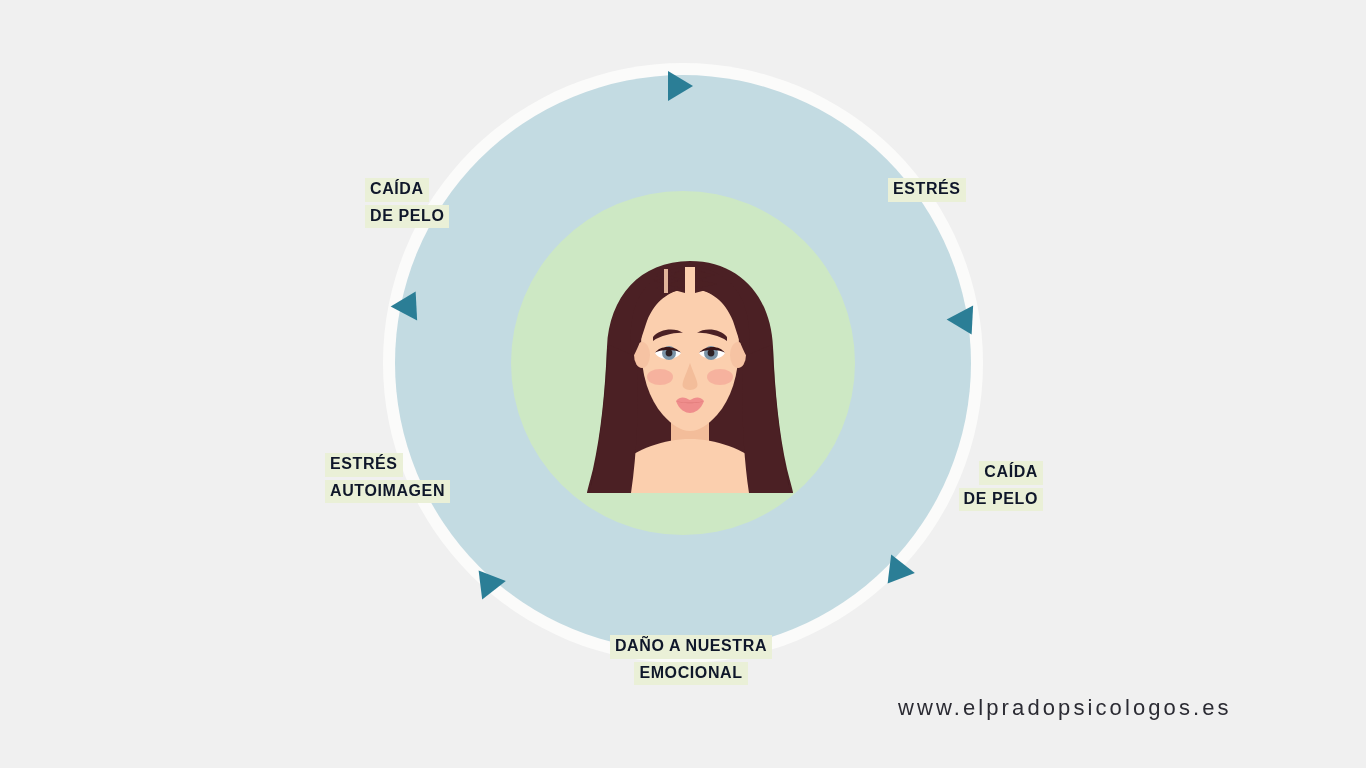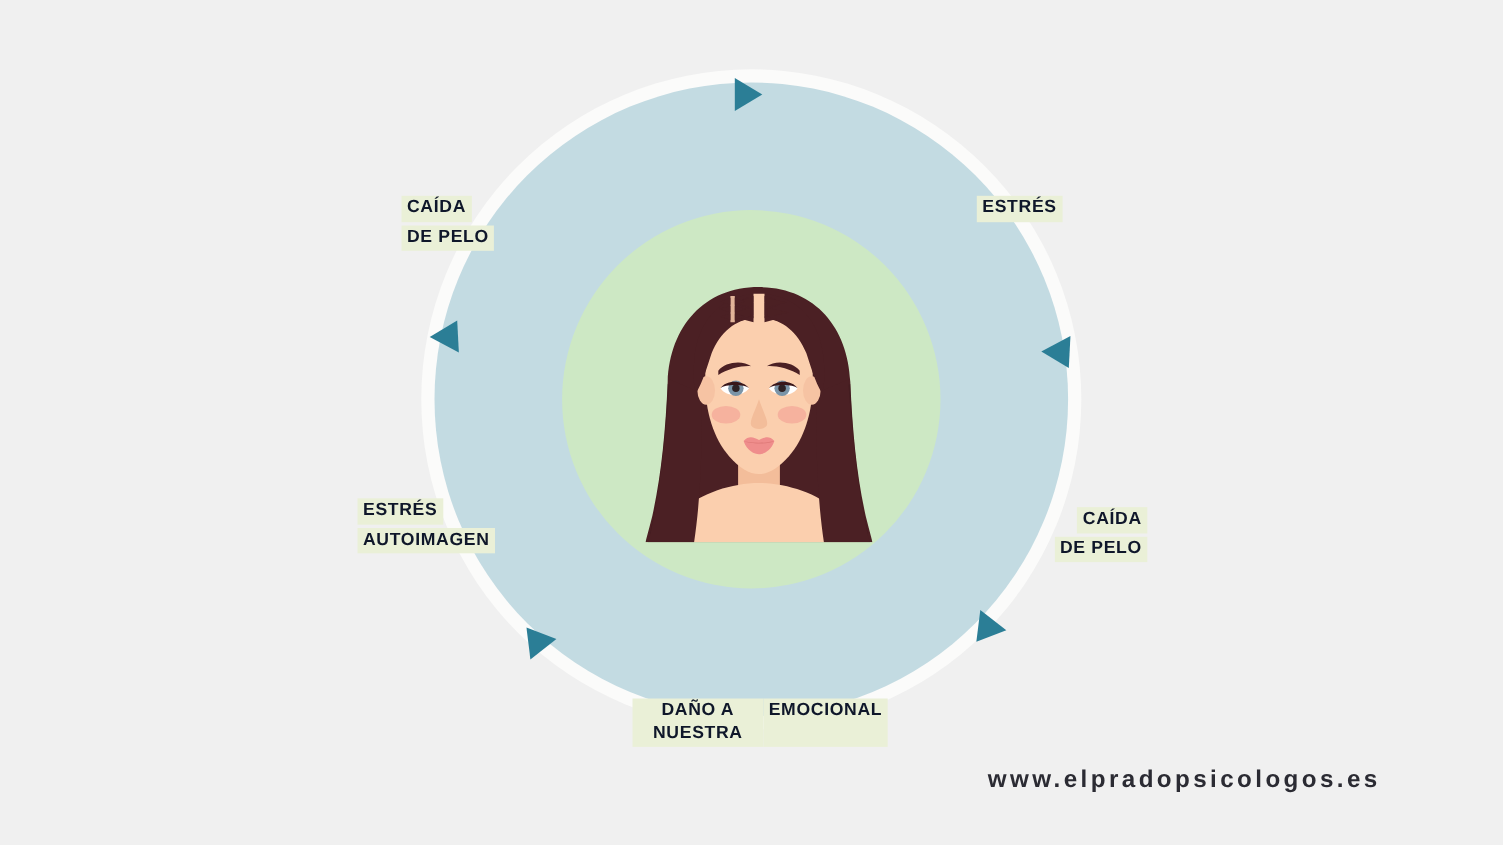--- a/index.html
+++ b/index.html
@@ -89,21 +89,21 @@
     margin-bottom: 3px;
   }
 
   .lbl-estres-top { left: 888px; top: 158px; text-align: left; }
   .lbl-caida-right { left: 933px; top: 441px; text-align: right; width: 110px; }
   .lbl-dano { left: 575px; top: 615px; text-align: center; width: 232px; }
   .lbl-estres-emoc { left: 325px; top: 433px; text-align: left; width: 170px; }
   .lbl-caida-top { left: 365px; top: 158px; text-align: left; width: 120px; }
 
   .lbl-caida-right .lines { display: flex; flex-direction: column; align-items: flex-end; }
-  .lbl-dano .lines { display: flex; flex-direction: row; }
+  .lbl-dano .lines { display: flex; flex-direction: column; align-items: center; }
   .lbl-estres-emoc .lines { display: flex; flex-direction: column; align-items: flex-start; }
   .lbl-caida-top .lines { display: flex; flex-direction: column; align-items: flex-start; }
   .lbl-estres-top .lines { display: flex; flex-direction: column; align-items: flex-start; }
 
   
   #portrait {
     position: absolute;
     left: 565px;
     top: 253px;
     width: 250px;
@@ -112,21 +112,21 @@
 
   
   #site-url {
     position: absolute;
     left: 898px;
     top: 695px;
     font-size: 22px;
     letter-spacing: 3.1px;
     color: #2b2b33;
     font-family: "Liberation Sans", sans-serif;
-    font-weight: 700;
+    font-weight: 400;
   }
 </style>
 </head>
 <body>
 
 <div id="stage">
 
   <div id="cycle-diagram">
 
     <div class="ring-white"></div>

